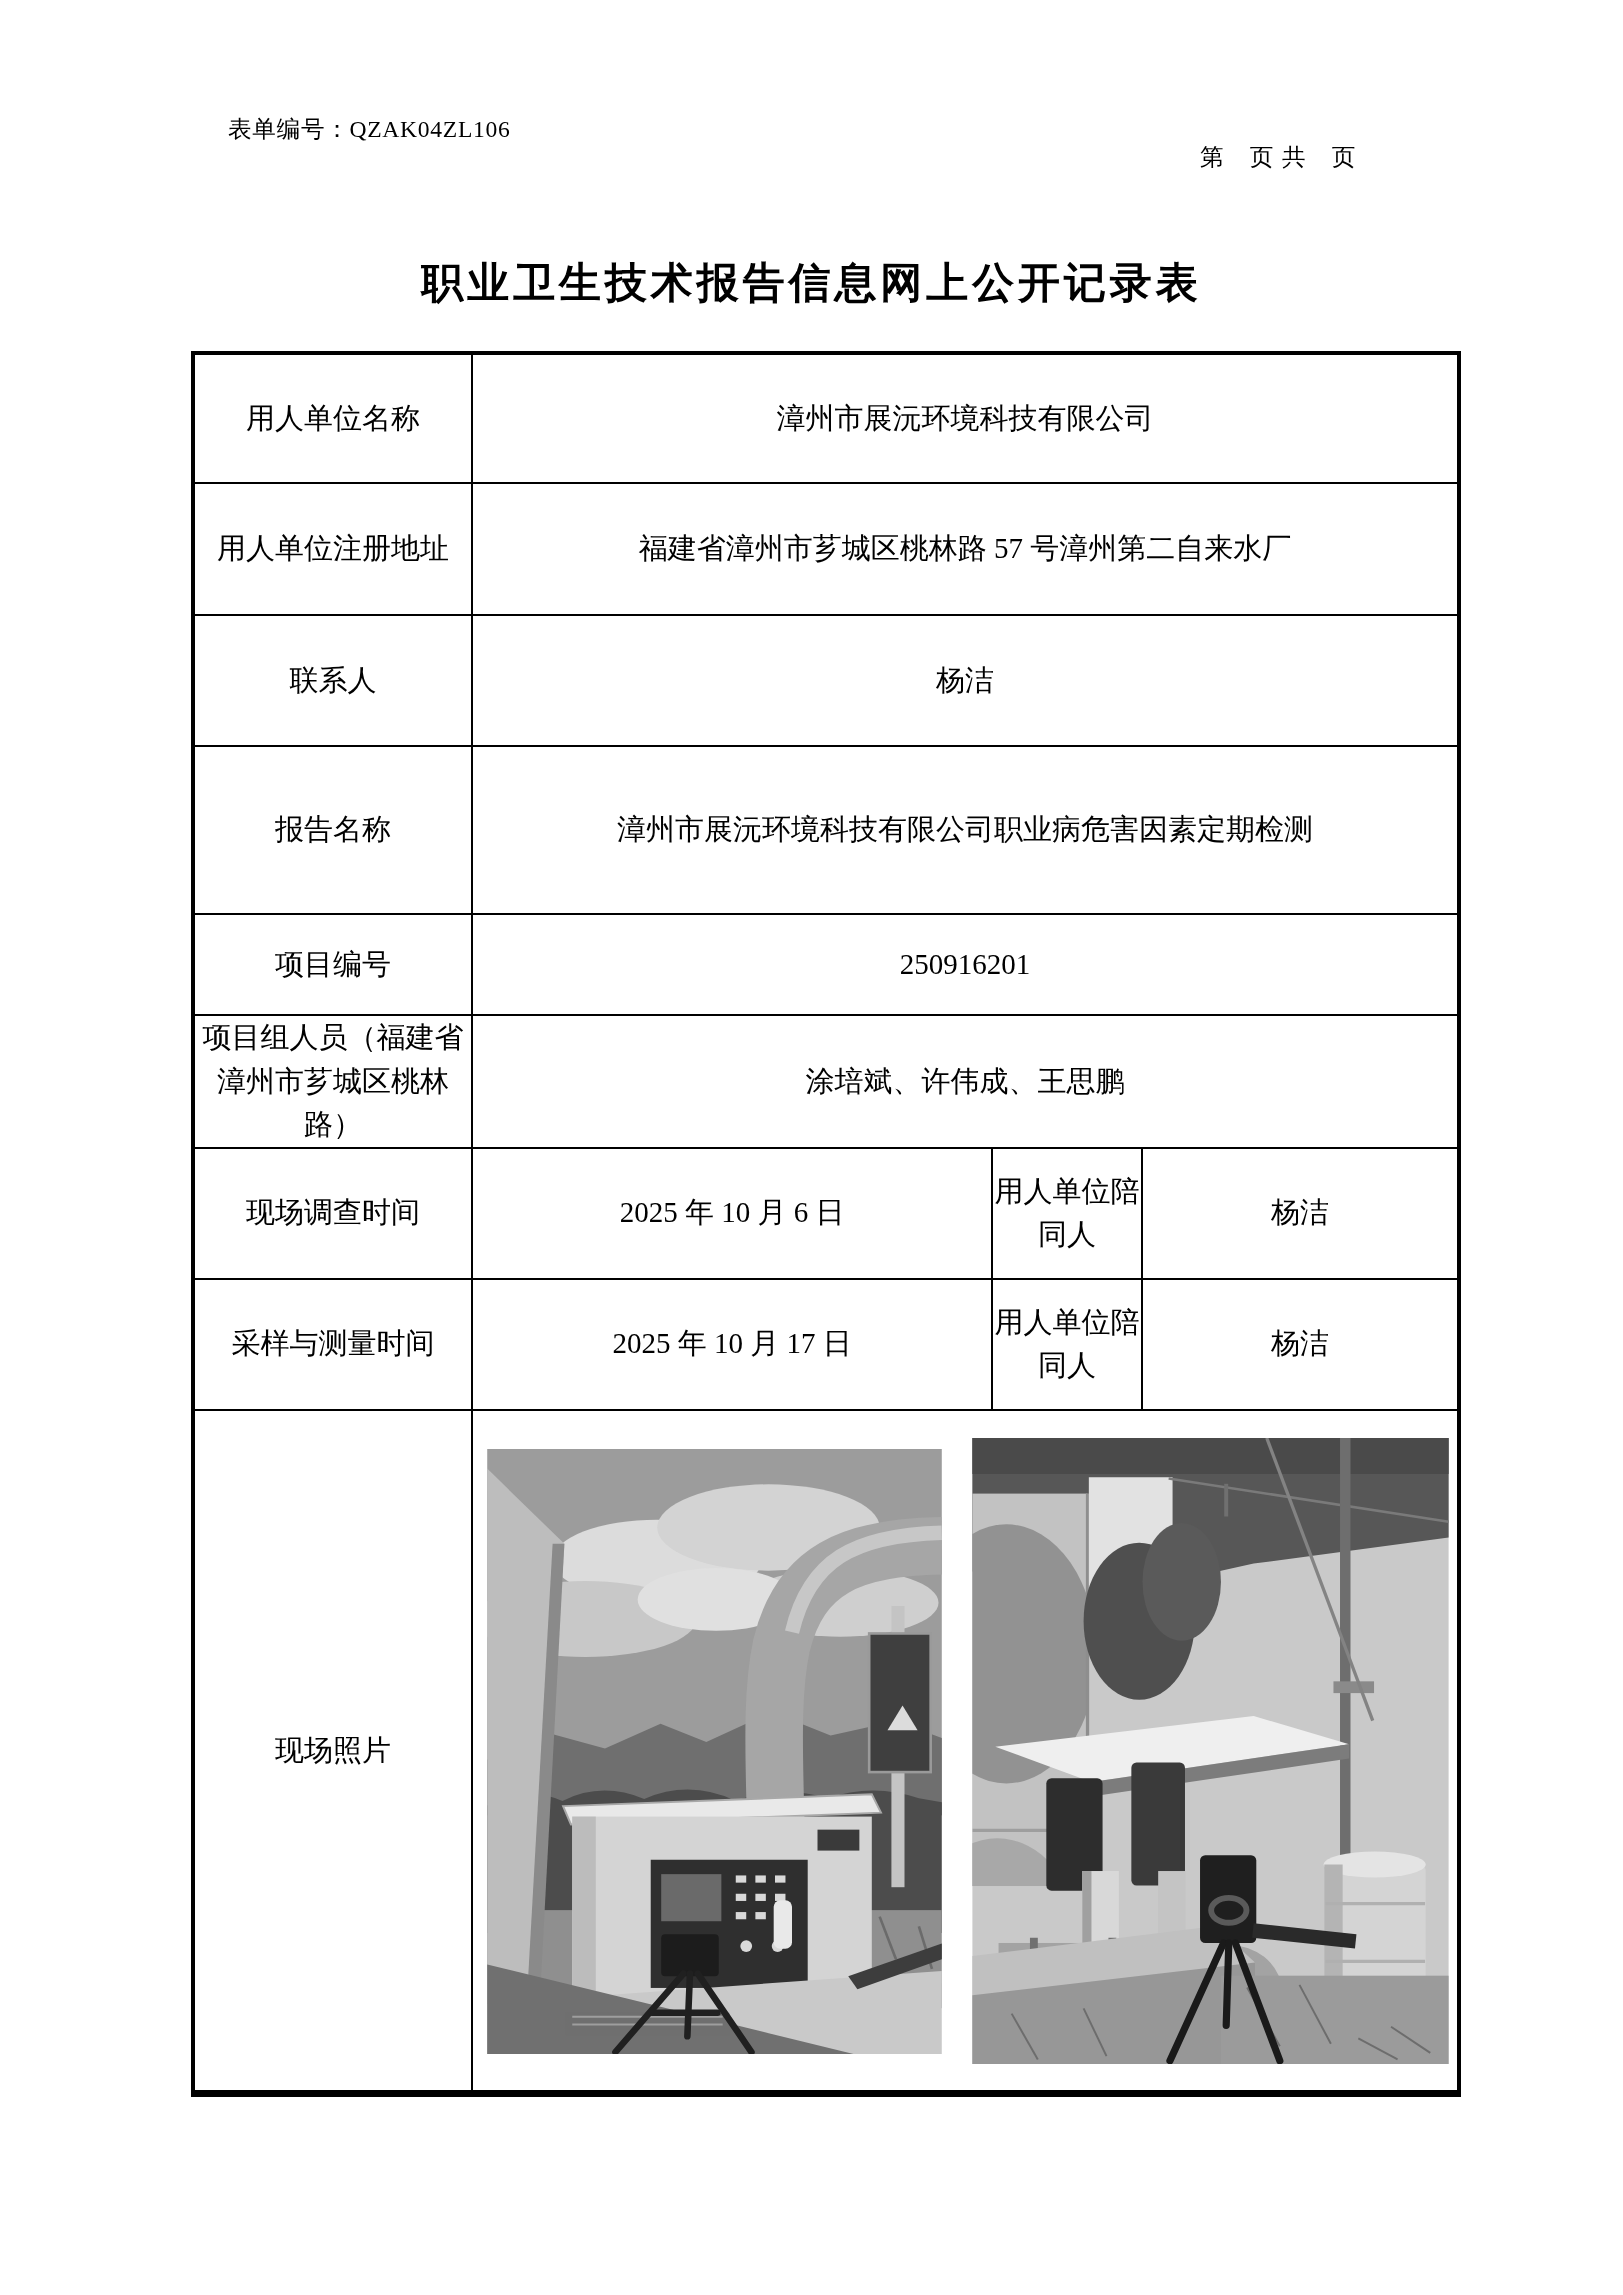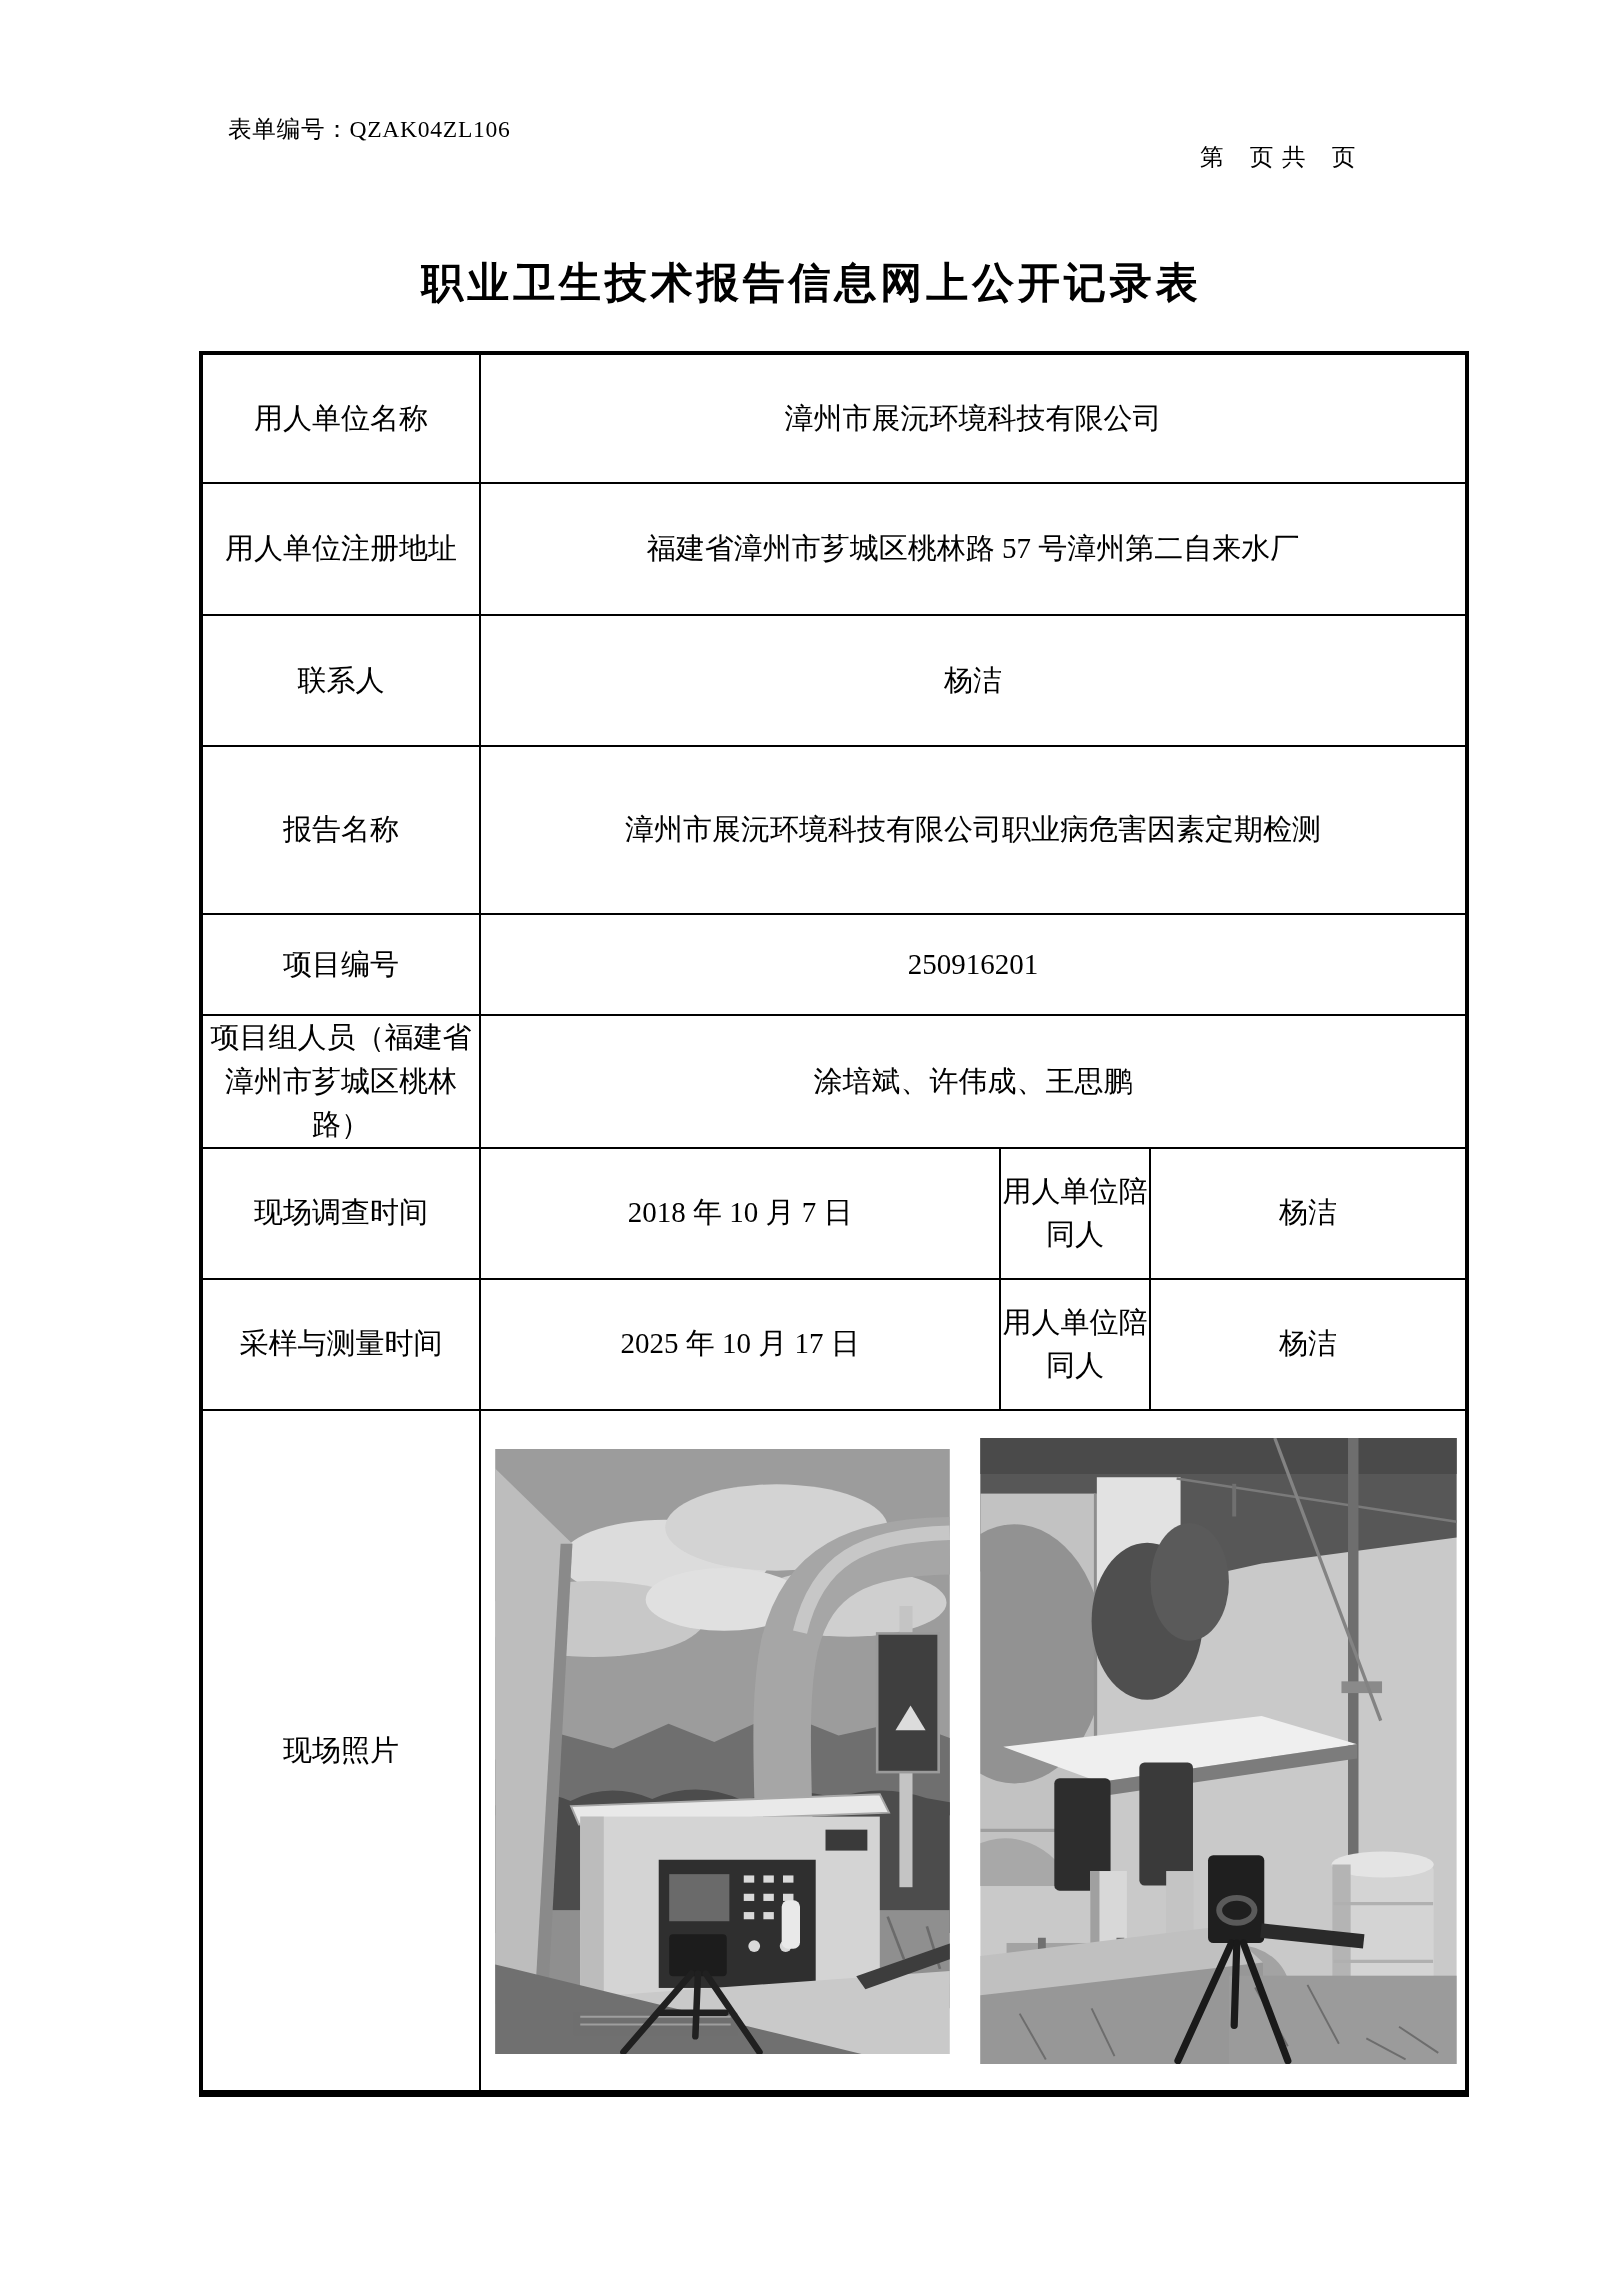--- a/index.html
+++ b/index.html
@@ -21,21 +21,21 @@
     font-size:23.6px;letter-spacing:1.3px;white-space:pre;margin-top:28px;
   }
   
   .doc-title{
     position:absolute;left:0;right:0;top:247px;
     margin:8px;text-align:center;
     font-size:42px;font-weight:bold;letter-spacing:3.9px;
   }
   
   table.record{
-    position:absolute;left:199px;top:351px;
+    position:absolute;left:191px;top:351px;
     width:1266px;
     border-collapse:collapse;
     table-layout:fixed;
     border:4.6px solid #000;
     border-bottom-width:7.9px;
   }
   table.record td{
     border:2px solid #000;
     font-size:29px;
     line-height:1.5;
@@ -98,21 +98,21 @@
     <td colspan="3">250916201</td>
   </tr>
 
   <tr class="r6">
     <td class="lab lab-wrap">项目组人员（福建省漳州市芗城区桃林路）</td>
     <td colspan="3">涂培斌、许伟成、王思鹏</td>
   </tr>
 
   <tr class="r7">
     <td class="lab">现场调查时间</td>
-    <td>2018 年 10 月 7 日</td>
+    <td>2025 年 10 月 6 日</td>
     <td class="sub-lab">用人单位陪同人</td>
     <td>杨洁</td>
   </tr>
 
   <tr class="r8">
     <td class="lab">采样与测量时间</td>
     <td>2025 年 10 月 17 日</td>
     <td class="sub-lab">用人单位陪同人</td>
     <td>杨洁</td>
   </tr>

